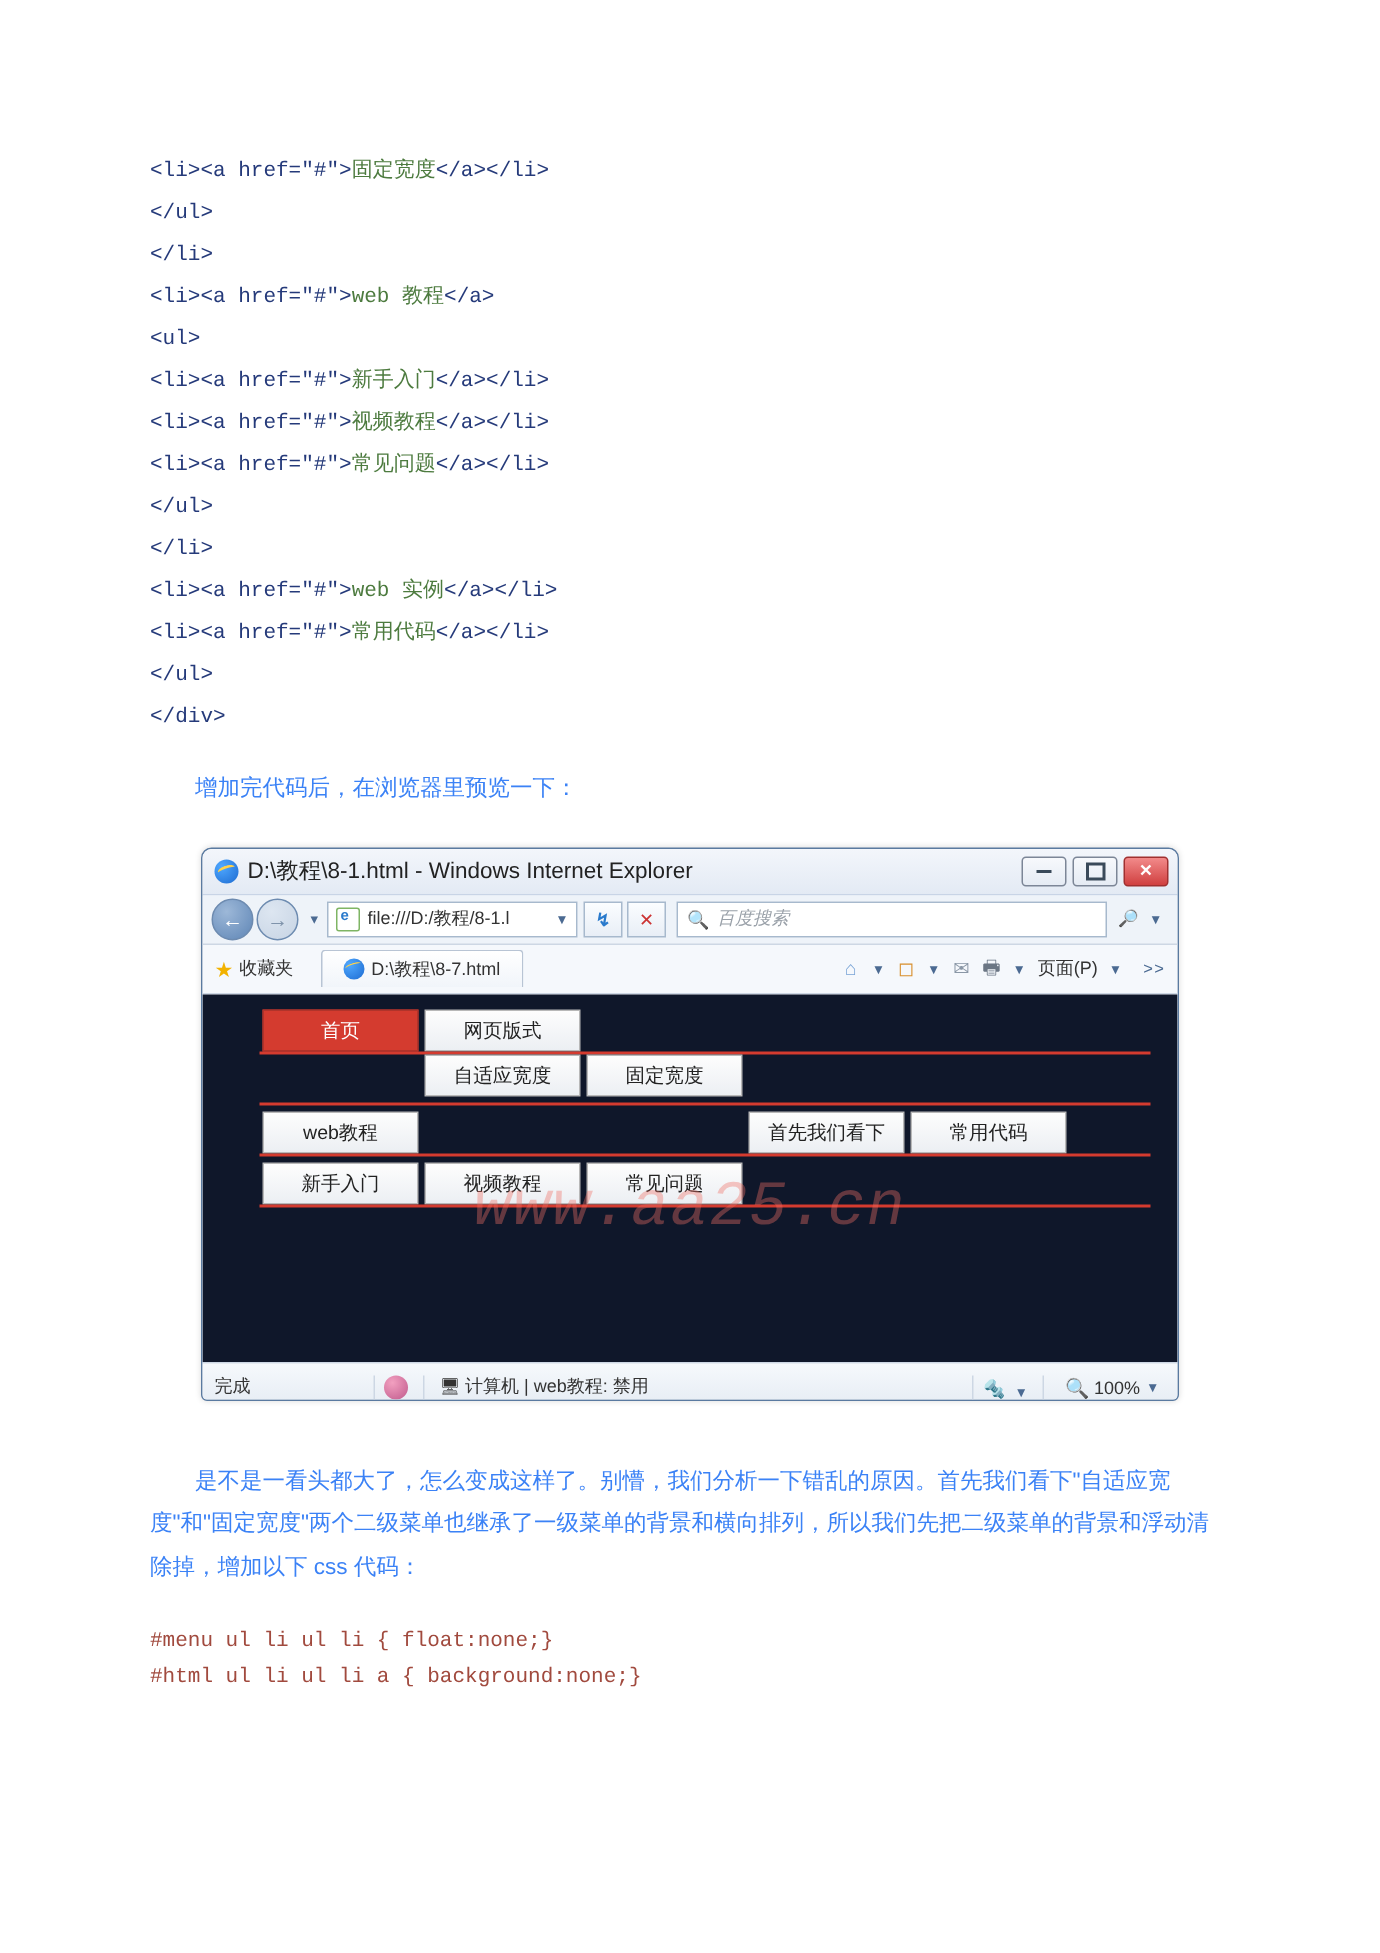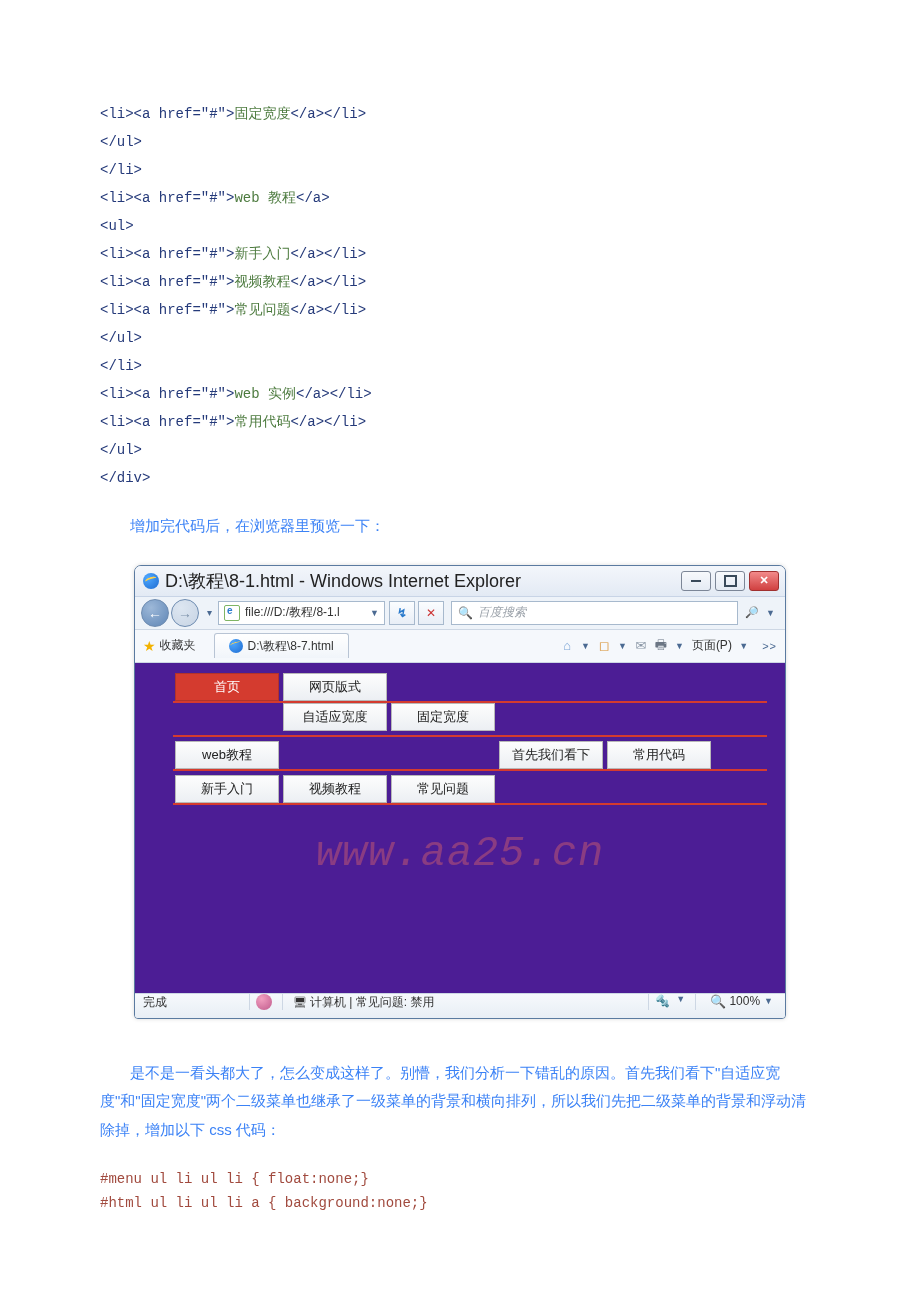--- a/index.html
+++ b/index.html
@@ -56,21 +56,21 @@
     border-radius: 50%;
     background: radial-gradient(circle at 30% 30%, #4fa8ff, #1d6bd1);
     position: relative;
     flex-shrink: 0;
   }
   .ie-logo::after {
     content:""; position:absolute; top:4px; left:2px; width:12px; height:4px;
     border-top:2px solid #ffd24a; border-radius:50%;
     transform: rotate(-18deg);
   }
-  .titlebar-title { flex: 1; color: #222; font-size: 18px; }
+  .titlebar-title { flex: 1; color: #222; font-size: 15px; }
   .win-btns { display:flex; gap:4px; }
   .win-btn {
     width: 28px; height: 18px; border:1px solid #7c8697;
     border-radius:3px; display:flex; align-items:center; justify-content:center;
     background: linear-gradient(#f7f9fc,#e5ebf4);
   }
   .win-btn.close { background: linear-gradient(#f28a8a,#d04040); border-color:#a03030; color:#fff; }
   .win-min::before { content:""; width:10px; height:2px; background:#3a4a5a; }
   .win-max::before { content:""; width:9px; height:8px; border:2px solid #3a4a5a; }
   .win-close::before { content:"✕"; font-size:11px; font-weight:bold; }
@@ -132,22 +132,22 @@
   .tool-ico.home { color:#7aa4d6; }
   .tool-ico.rss { color:#d8902f; }
   .tool-ico.mail { color:#8a97a6; }
   .tool-ico.print { color:#6b7684; }
   .tool-drop { font-size:9px; color:#4b6a92; padding:0 4px; }
   .page-menu { padding:0 4px; }
   .more { padding-left:6px; color:#4b6a92; font-size:11px; letter-spacing:1px;}
 
   .content-area {
     position: relative;
-    height: 330px;
-    background:#4c1d95;
+    height: 245px;
+    background:#0f172a;
     overflow: hidden;
   }
   .watermark {
     position:absolute; left:50%; top:58%; transform:translate(-50%,-50%);
     font-size:42px; font-style:italic; font-weight:500;
     color: rgba(240,110,100,0.38); letter-spacing:1px;
     pointer-events:none; font-family: Liberation Mono, monospace;
   }
   .menu-row { position:absolute; left:40px; right:20px; display:flex; }
   .row1 { top:10px; }
@@ -162,21 +162,21 @@
     background:linear-gradient(#fdfdfd,#eceff3);
     display:flex; align-items:center; justify-content:center;
     margin-right:4px; font-size:13px; color:#222;
   }
   .mcell.active { background:#d43b2f; color:#fff; border-color:#b0332a; font-weight:500;}
   .mcell.placeholder { visibility:hidden; }
 
   .statusbar {
     height:24px; border-top:1px solid #cdd7e4;
     background:linear-gradient(#f6f9fc,#e8eef5);
-    display:flex; align-items:flex-start; padding:0 8px;
+    display:flex; align-items:flex-end; padding:0 8px;
     font-size:12px; color:#333;
   }
   .statusbar .sep { width:1px; height:16px; background:#cdd7e4; margin:0 6px;}
   .status-done { width:100px; }
   .status-icon1 { width:16px; height:16px; border-radius:50%;
     background: radial-gradient(circle at 35% 30%, #f2a0c0, #c05a8c); margin-right:4px;}
   .status-flex { flex:1; text-align:left; padding-left:4px;}
   .status-comp::before { content:"🖥 "; font-size:11px;}
   .zoom-ico { color:#4b6a92; margin-right:2px; }
   .zoom-wrap { display:flex; align-items:center; padding-left:8px;}
@@ -297,21 +297,21 @@
       <div class="hr-red hr4"></div>
 
       <div class="watermark">www.aa25.cn</div>
     </div>
 
     <div class="statusbar">
       <span class="status-done">完成</span>
       <span class="sep"></span>
       <span class="status-icon1"></span>
       <span class="sep"></span>
-      <span class="status-flex status-comp">计算机 | 常见问题: 禁用</span>
+      <span class="status-flex status-comp">计算机 | web教程: 禁用</span>
       <span class="sep"></span>
       <span class="zoom-ico">🔩</span>
         <span class="tool-drop">▼</span>
       <span class="sep"></span>
       <span class="zoom-wrap">
         <span class="zoom-mag">🔍</span>
         <span>100%</span>
         <span class="tool-drop">▼</span>
       </span>
     </div>

